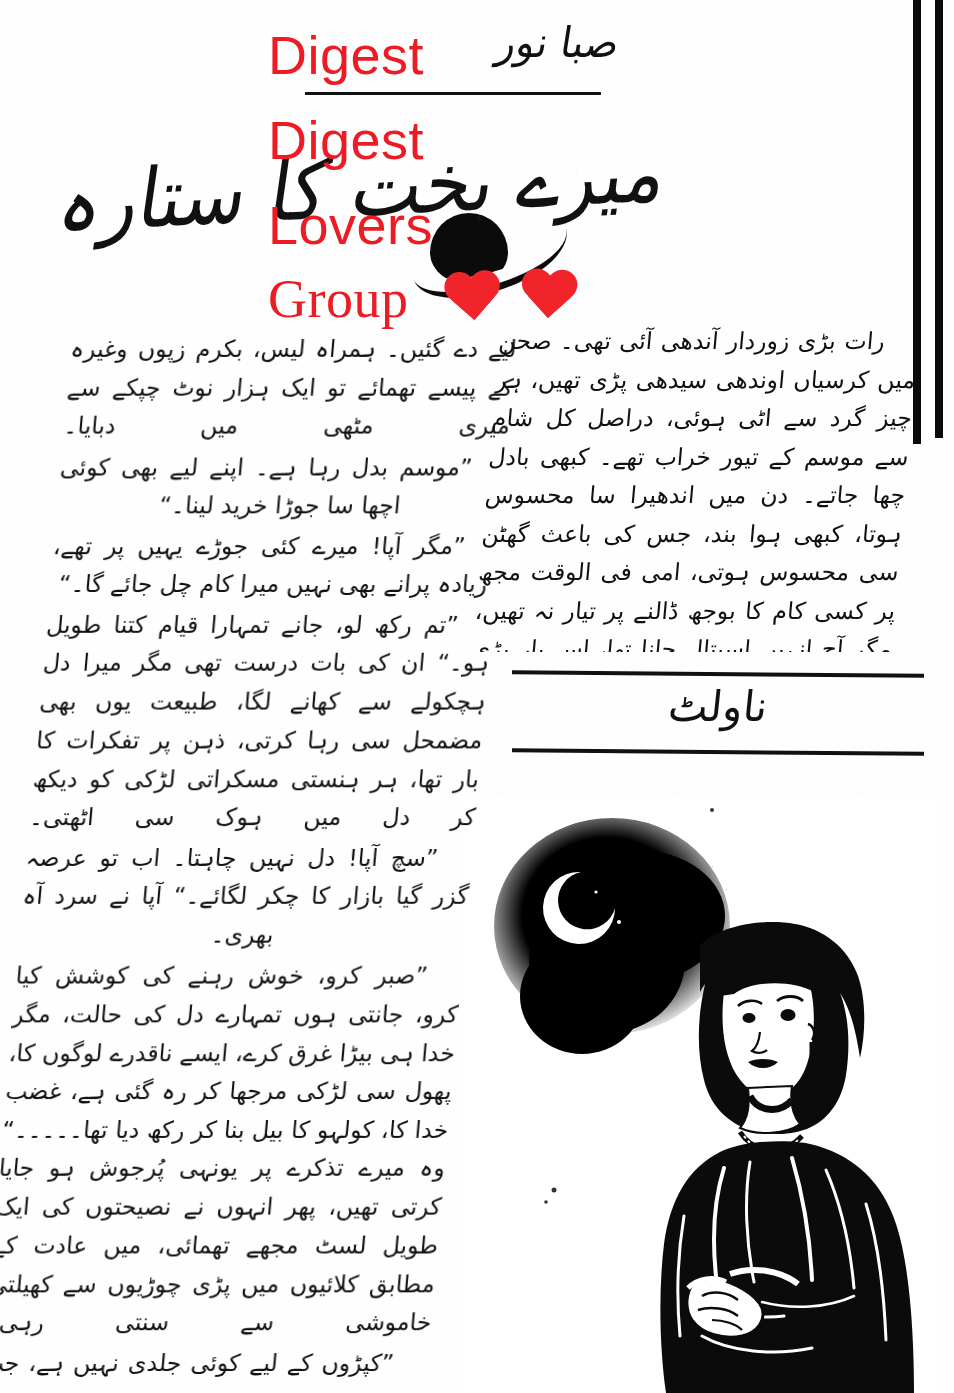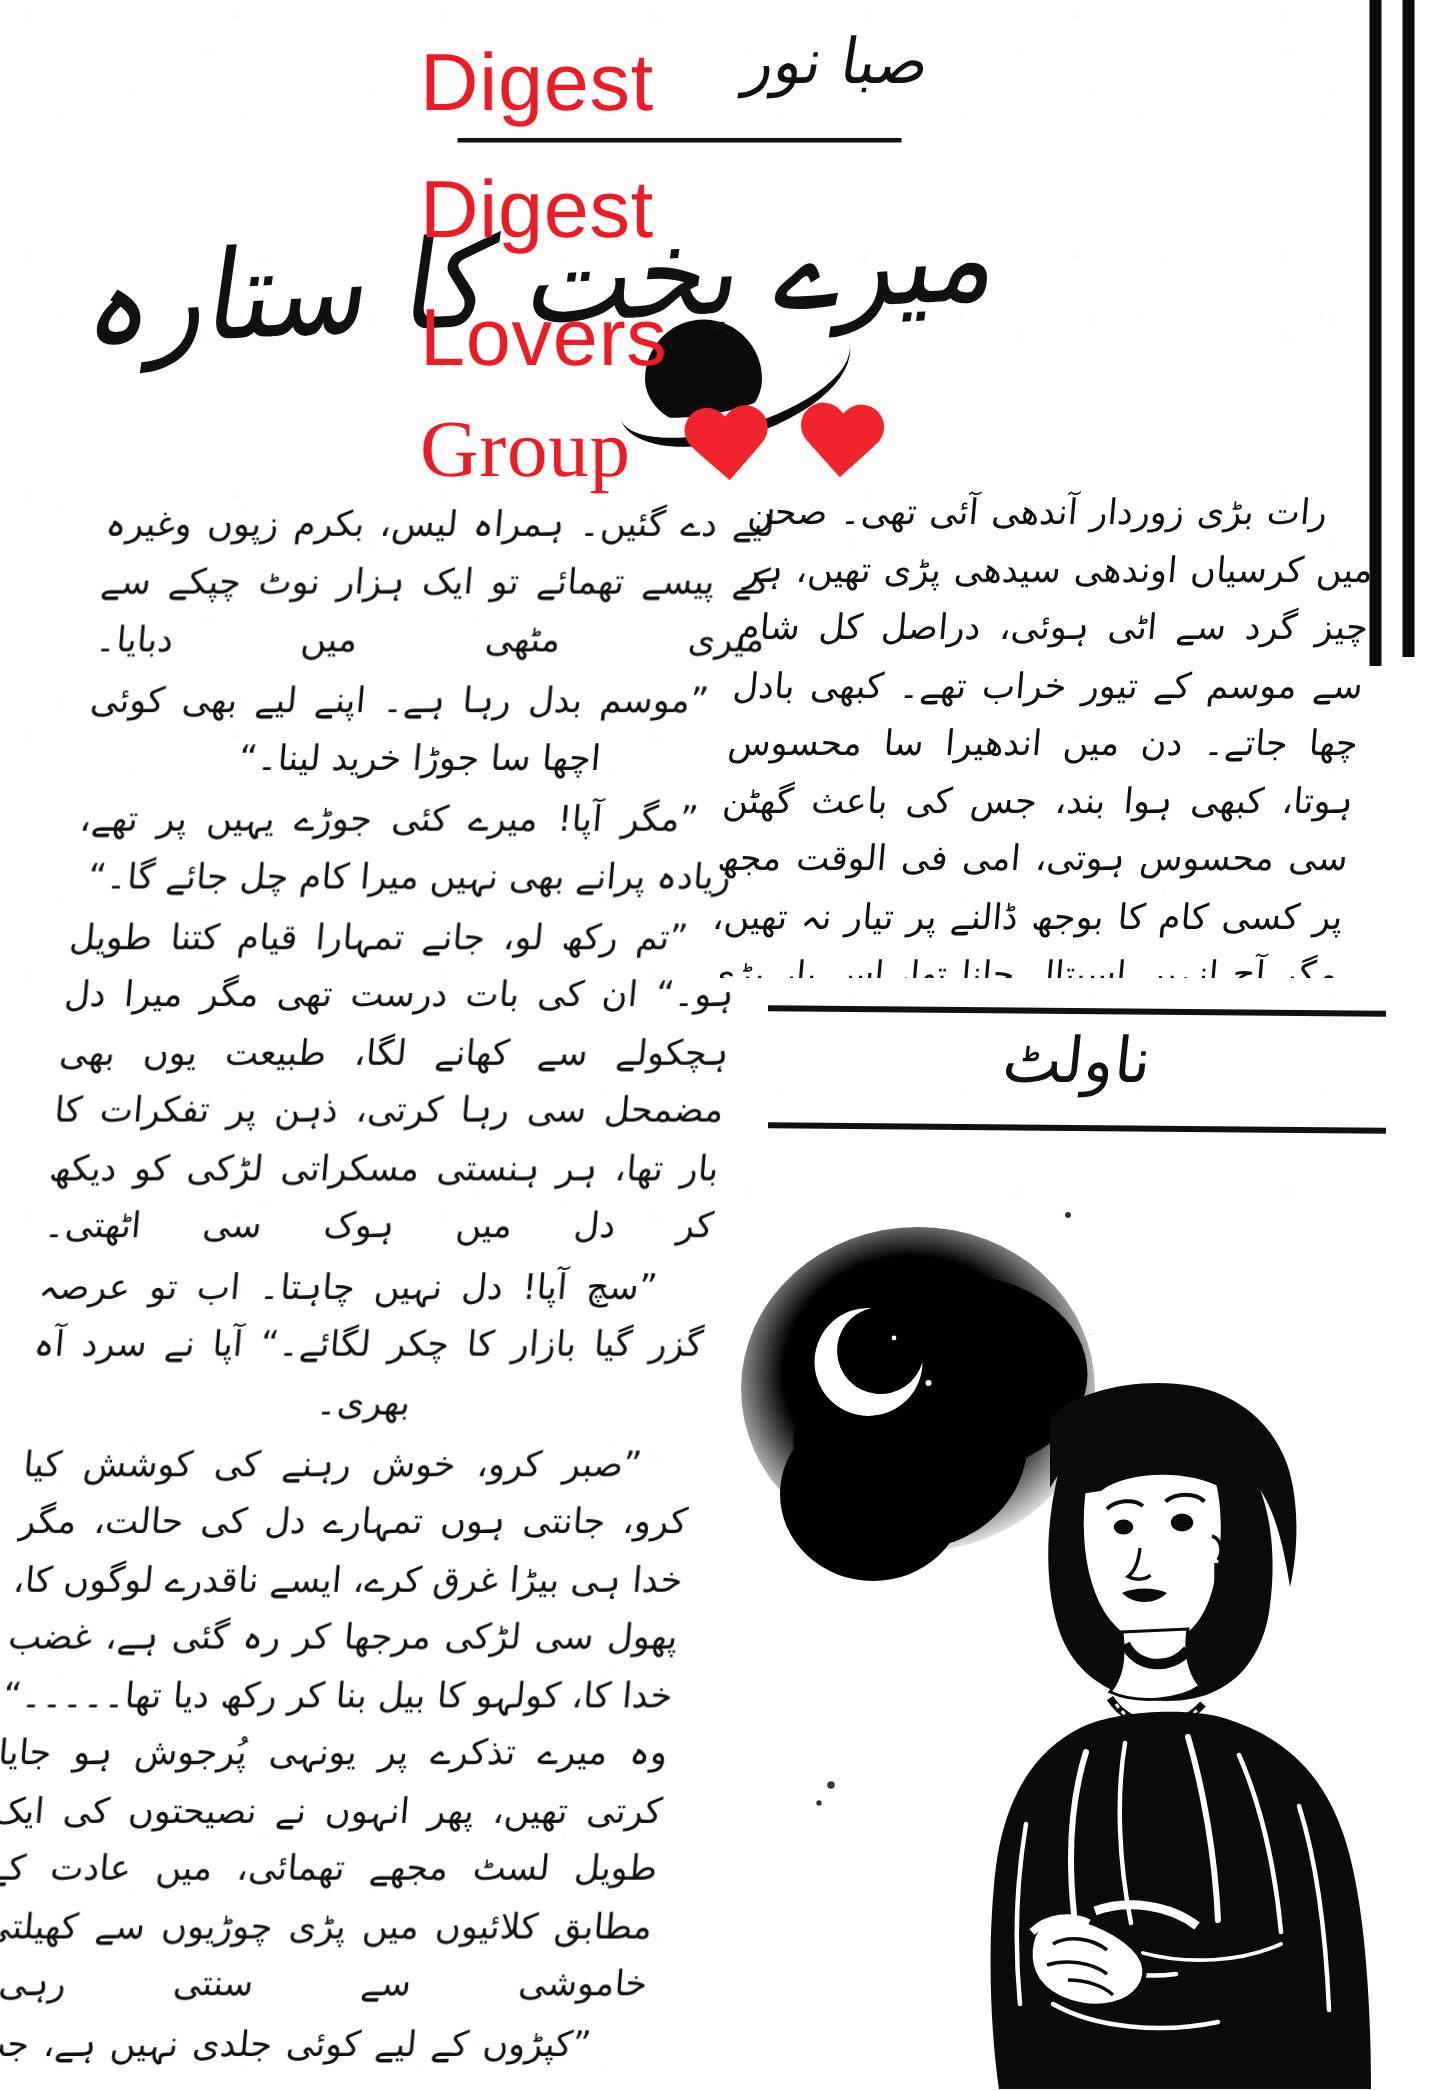--- a/index.html
+++ b/index.html
@@ -73,21 +73,21 @@
   }
   #title-swoosh2{
     position:absolute;left:414px;top:206px;width:152px;height:66px;
     border-bottom:6px solid #fff;
     border-radius:0 0 60% 40%;
     transform:rotate(-13deg);
   }
 
   
   #watermark{
-    position:absolute;left:12px;top:0;width:856px;height:340px;
+    position:absolute;left:0;top:0;width:856px;height:340px;
     pointer-events:none;
   }
   .wm-line{
     position:absolute;
     color:#ed1c24;
     font-family:"Liberation Sans",sans-serif;
     font-size:54px;
     font-weight:400;
     letter-spacing:.5px;
     line-height:1;

